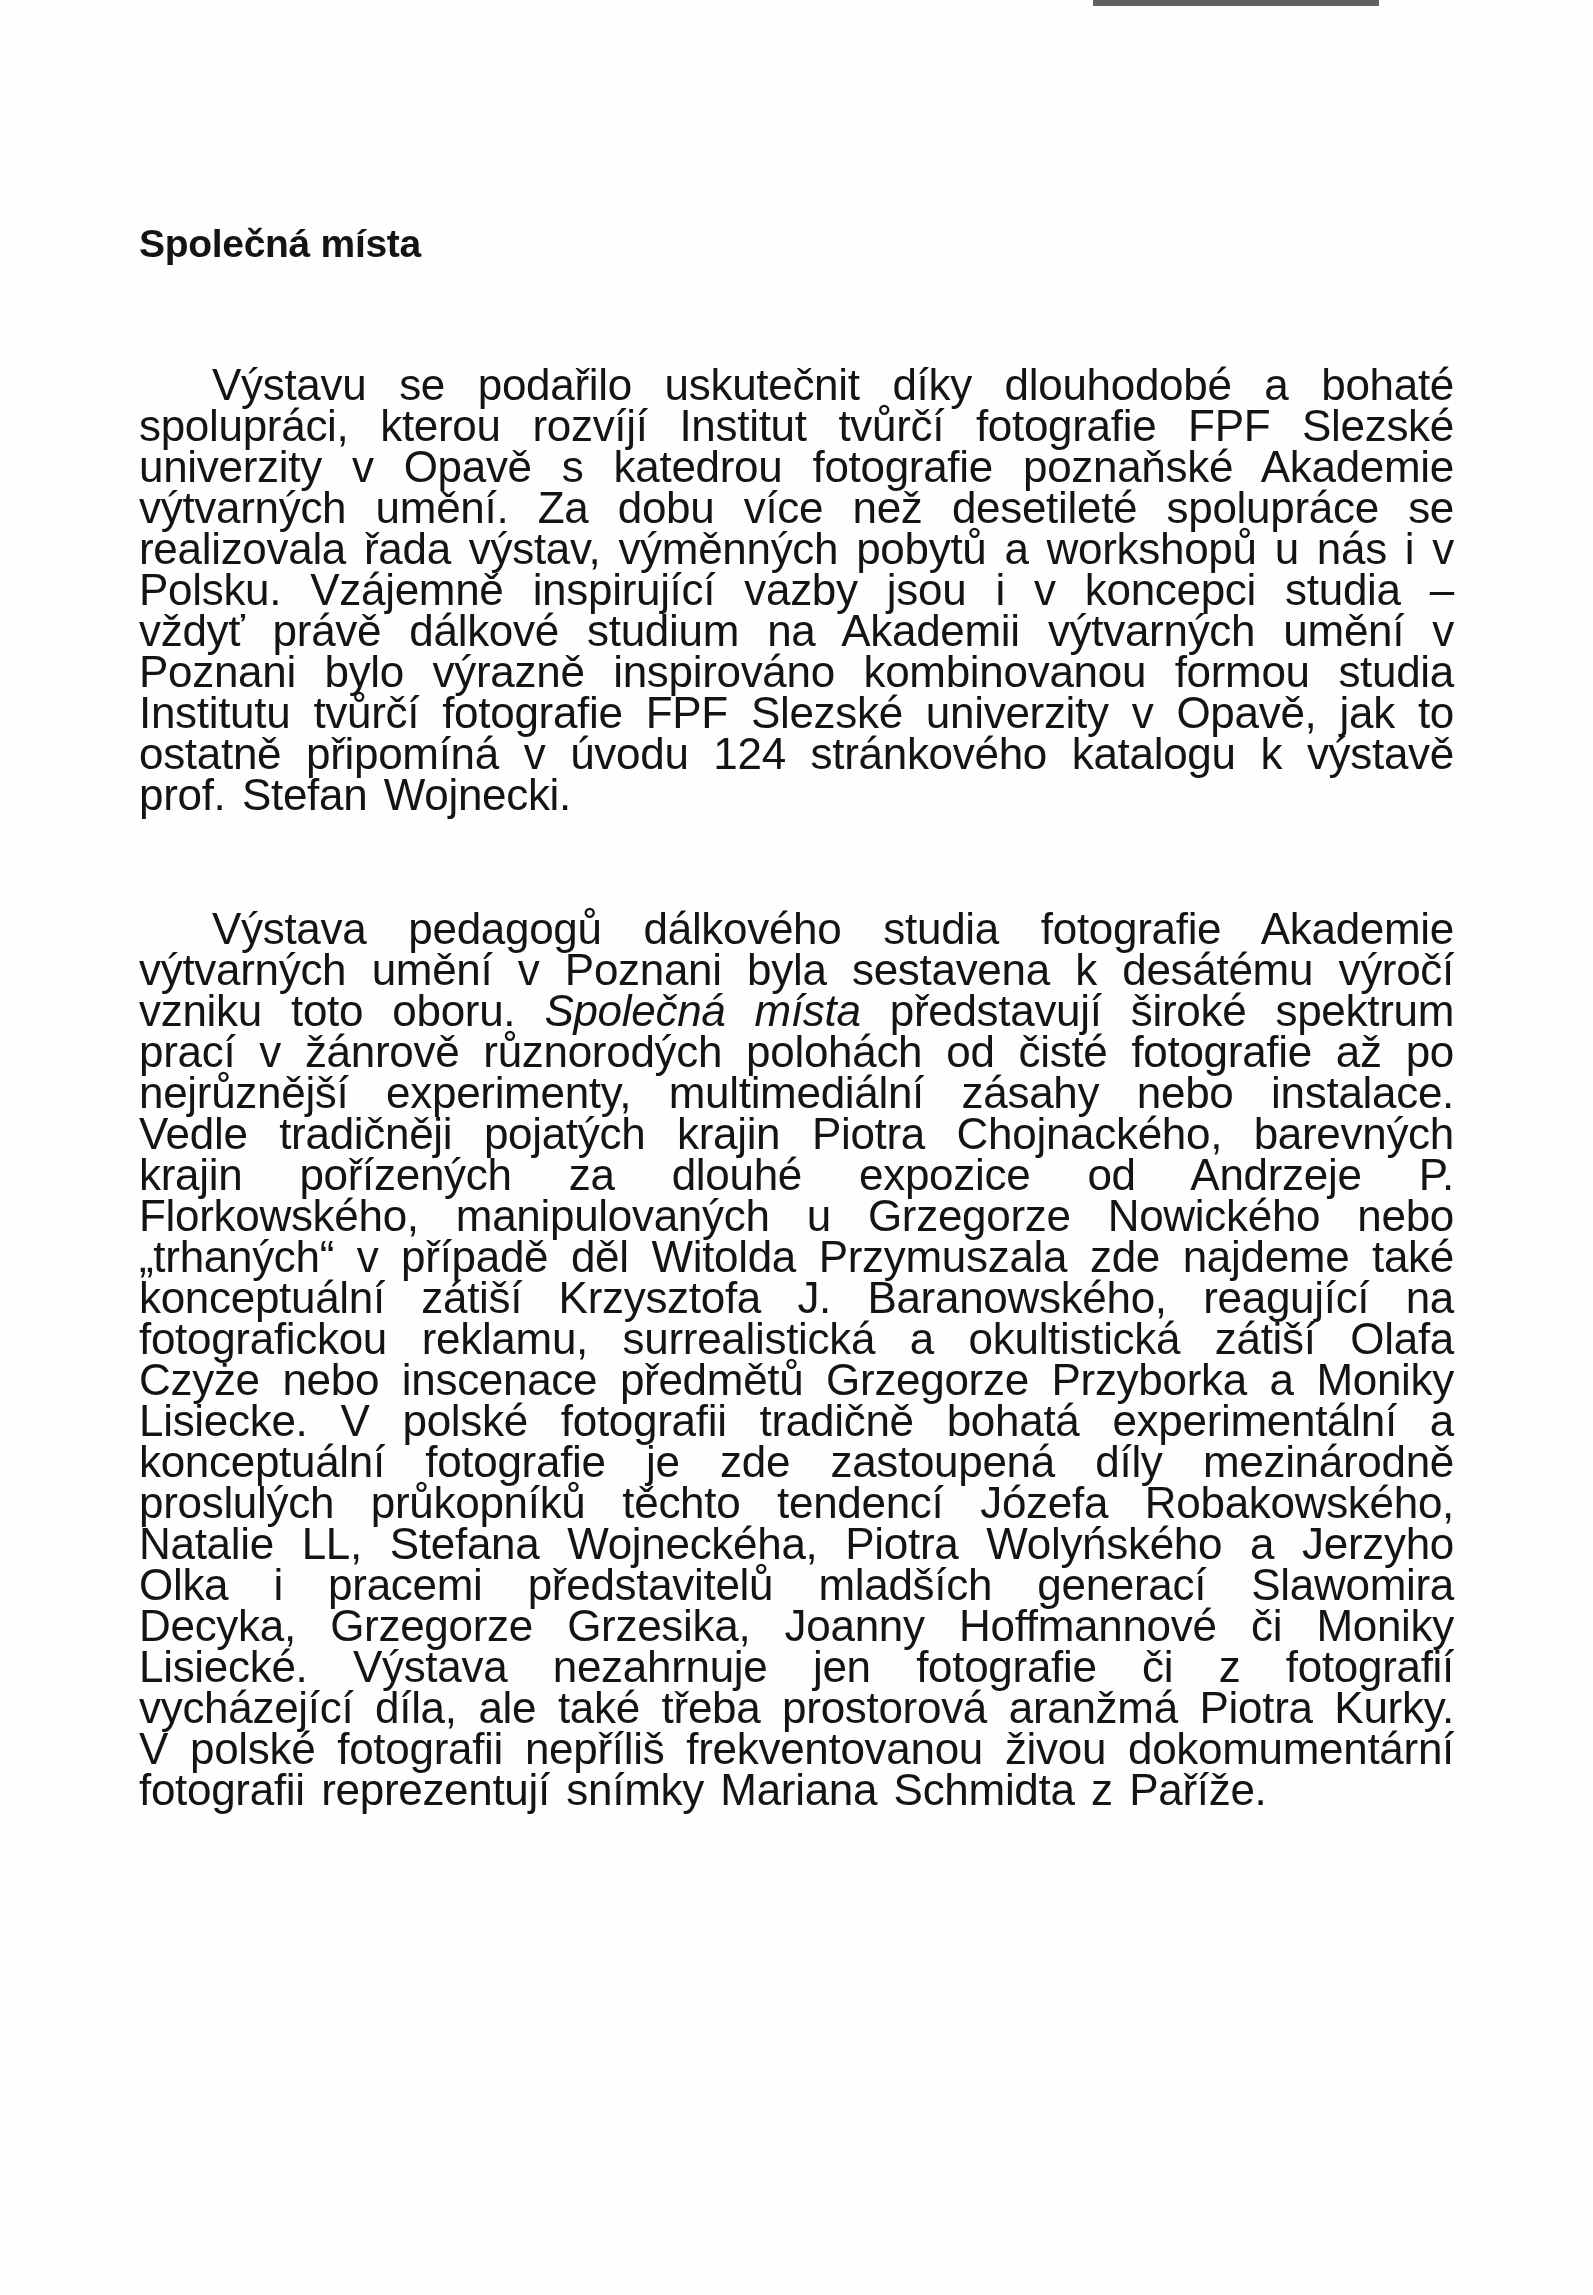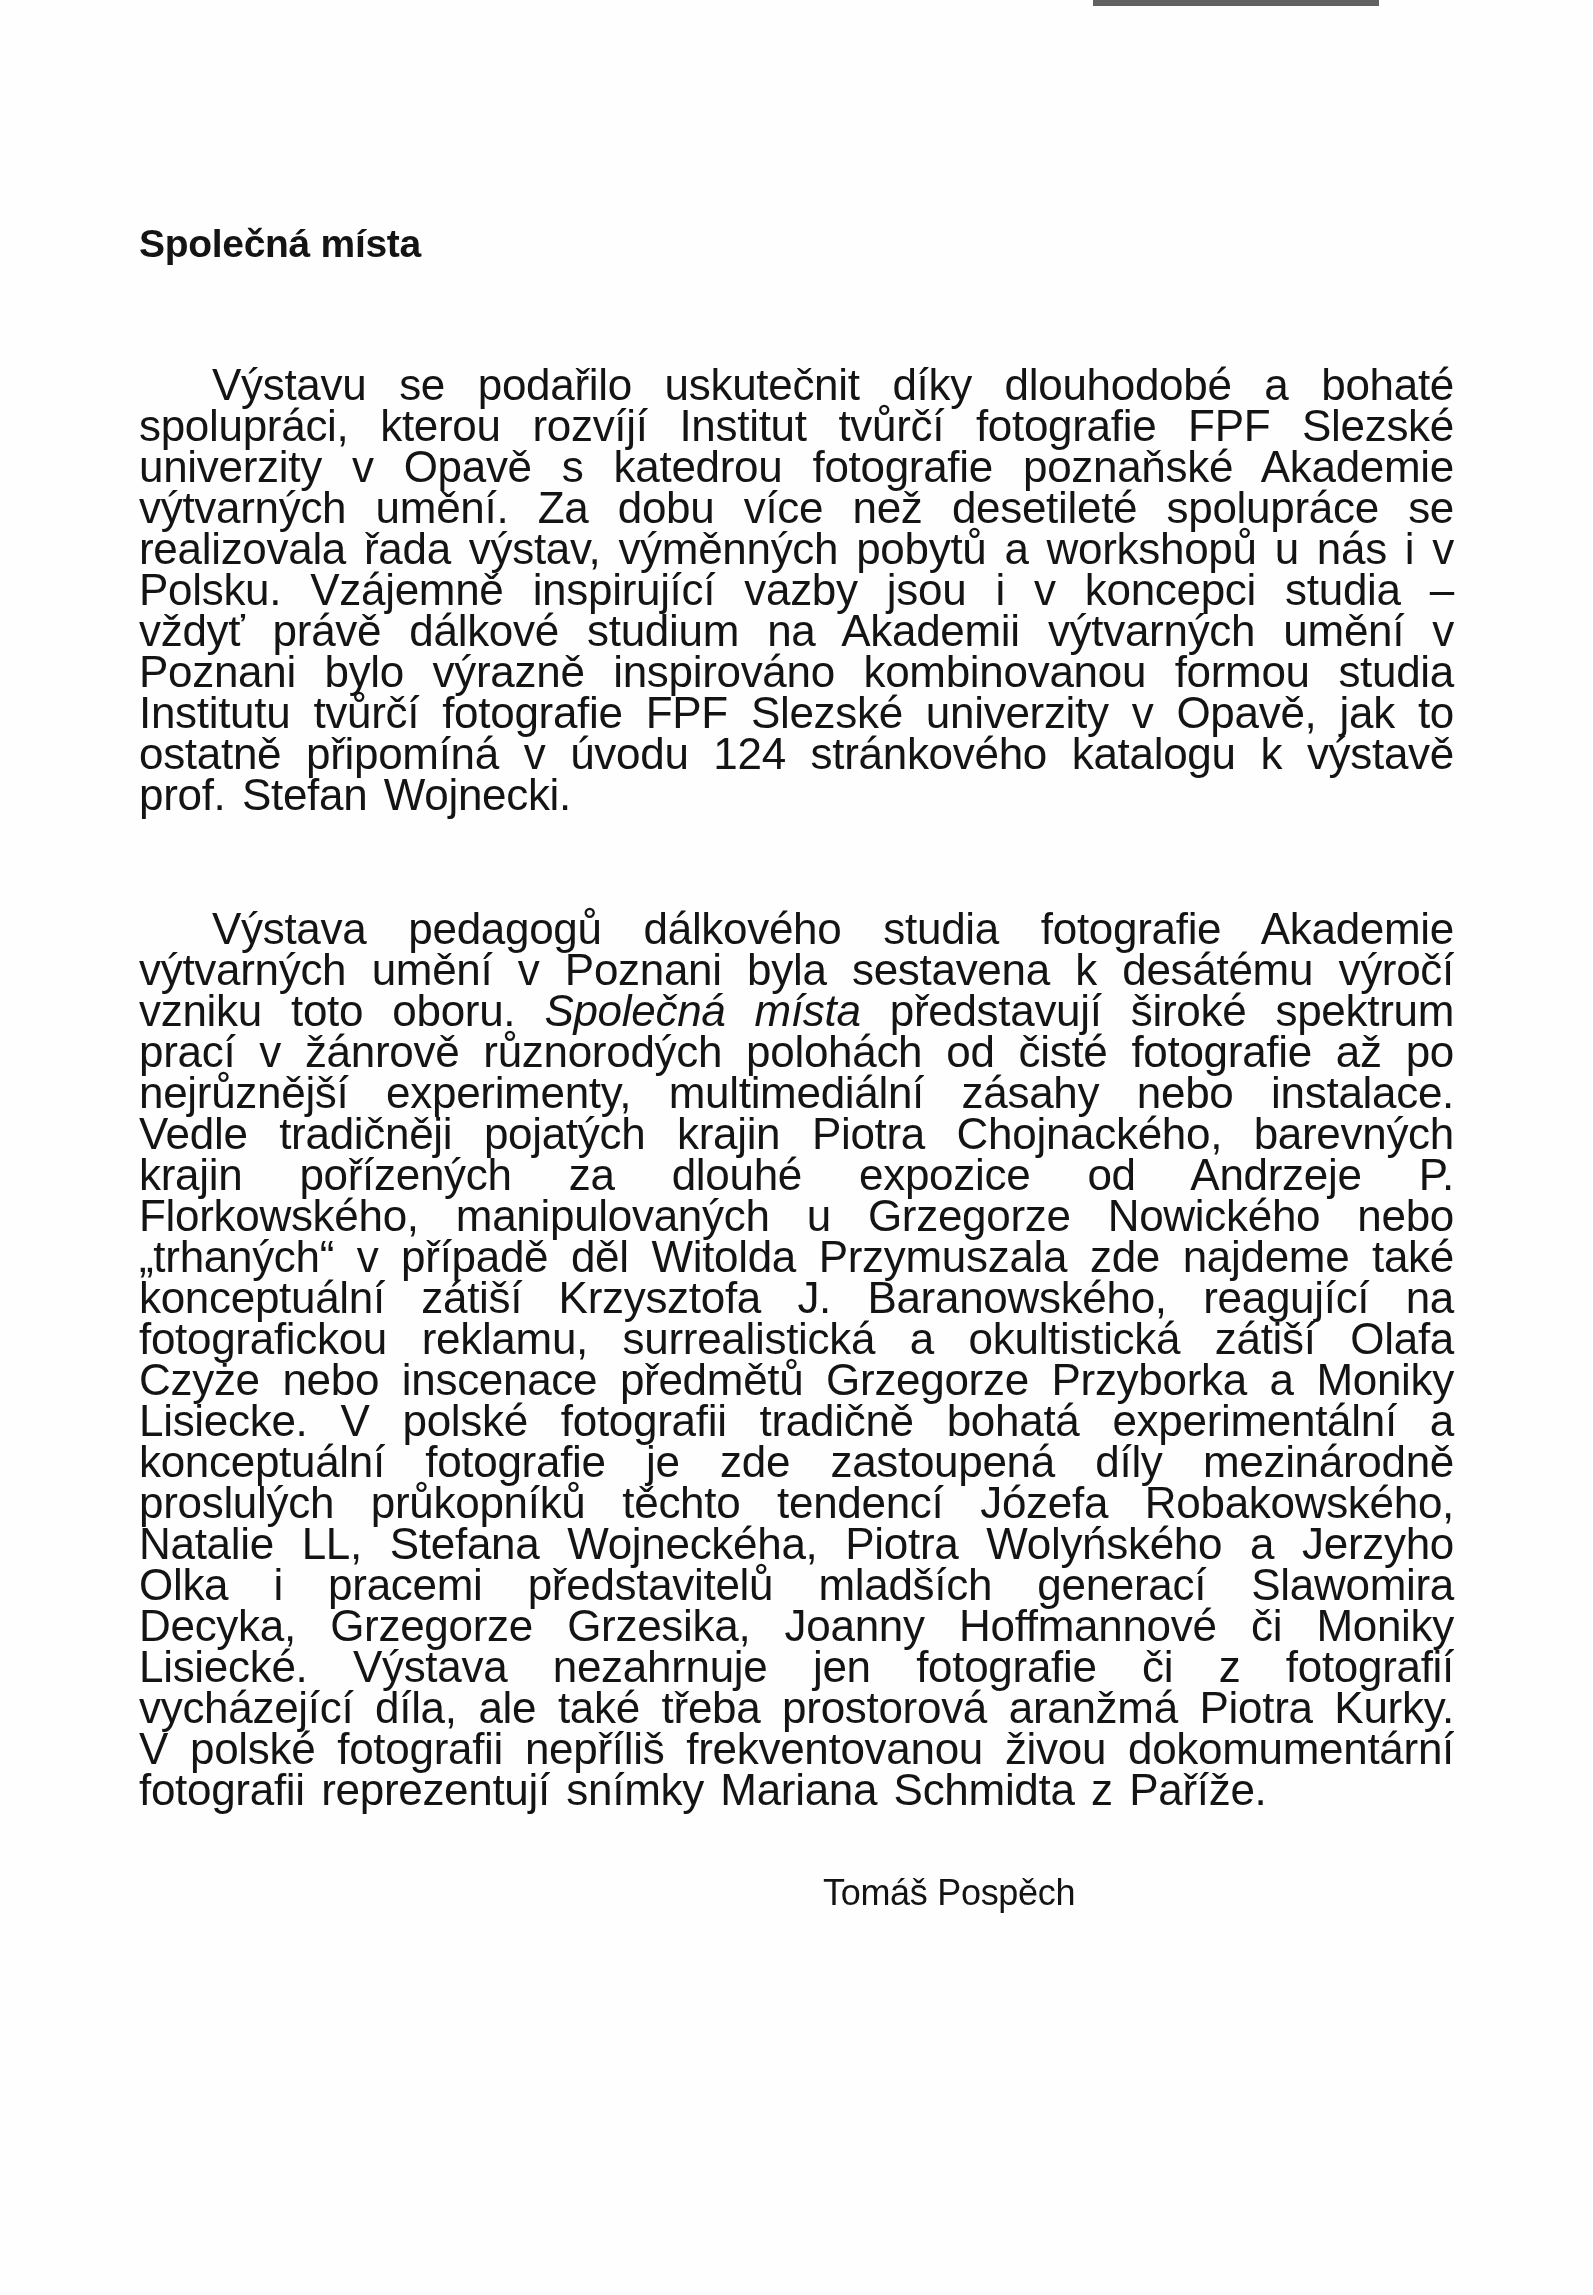--- a/index.html
+++ b/index.html
@@ -71,17 +71,16 @@
   <div class="scan-artifact-bar"></div>
 
   <div class="content">
 
     <h1 class="doc-title">Společná místa</h1>
 
     <p class="body-para para-1">Výstavu se podařilo uskutečnit díky dlouhodobé a bohaté spolupráci, kterou rozvíjí Institut tvůrčí fotografie FPF Slezské univerzity v Opavě s katedrou fotografie poznaňské Akademie výtvarných umění. Za dobu více než desetileté spolupráce se realizovala řada výstav, výměnných pobytů a workshopů u nás i v Polsku. Vzájemně inspirující vazby jsou i v koncepci studia – vždyť právě dálkové studium na Akademii výtvarných umění v Poznani bylo výrazně inspirováno kombinovanou formou studia Institutu tvůrčí fotografie FPF Slezské univerzity v Opavě, jak to ostatně připomíná v úvodu 124 stránkového katalogu k výstavě prof. Stefan Wojnecki.</p>
 
     <p class="body-para para-2"><span>Výstava pedagogů dálkového studia fotografie Akademie výtvarných umění v Poznani byla sestavena k desátému výročí vzniku toto oboru. </span><em>Společná místa</em><span> představují široké spektrum prací v žánrově různorodých polohách od čisté fotografie až po nejrůznější experimenty, multimediální zásahy nebo instalace. Vedle tradičněji pojatých krajin Piotra Chojnackého, barevných krajin pořízených za dlouhé expozice od Andrzeje P. Florkowského, manipulovaných u Grzegorze Nowického nebo „trhaných“ v případě děl Witolda Przymuszala zde najdeme také konceptuální zátiší Krzysztofa J. Baranowského, reagující na fotografickou reklamu, surrealistická a okultistická zátiší Olafa Czyże nebo inscenace předmětů Grzegorze Przyborka a Moniky Lisiecke. V polské fotografii tradičně bohatá experimentální a konceptuální fotografie je zde zastoupená díly mezinárodně proslulých průkopníků těchto tendencí Józefa Robakowského, Natalie LL, Stefana Wojneckéha, Piotra Wolyńského a Jerzyho Olka i pracemi představitelů mladších generací Slawomira Decyka, Grzegorze Grzesika, Joanny Hoffmannové či Moniky Lisiecké. Výstava nezahrnuje jen fotografie či z fotografií vycházející díla, ale také třeba prostorová aranžmá Piotra Kurky. V polské fotografii nepříliš frekventovanou živou dokomumentární fotografii reprezentují snímky Mariana Schmidta z Paříže.</span></p>
 
-    <p class="signature">Tomáš Pospěch</p>
 
   </div>
 </div>
 
 
 </body></html>

